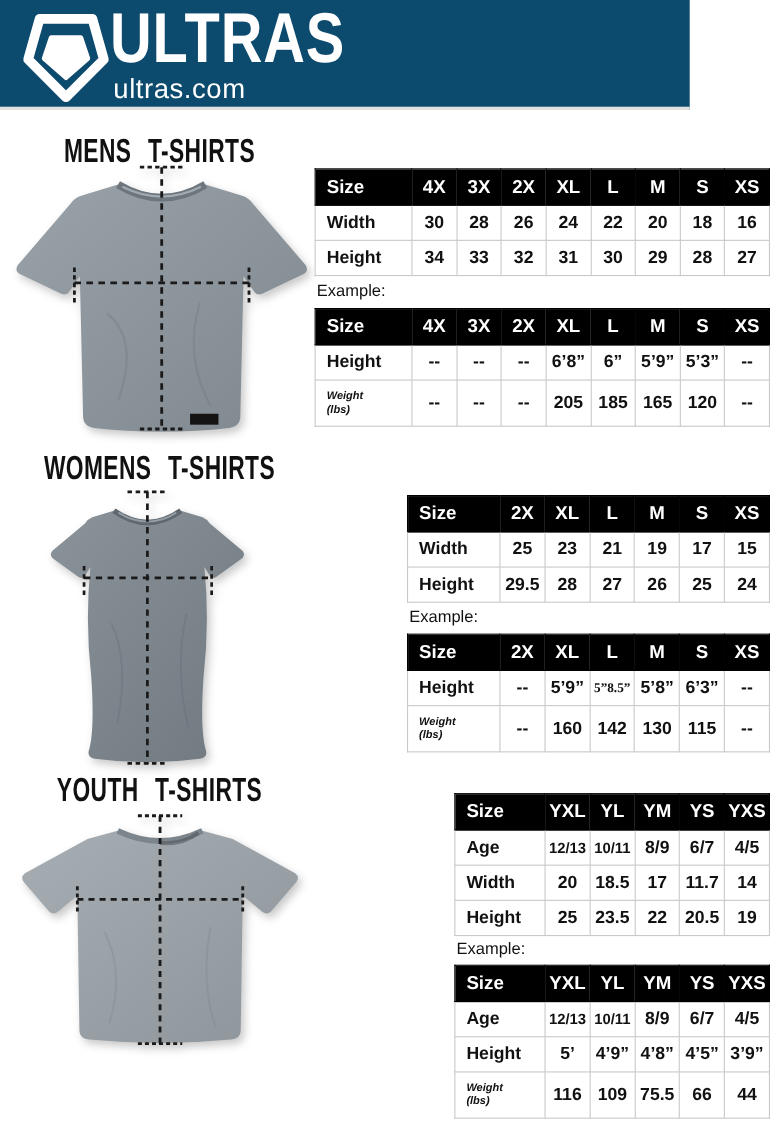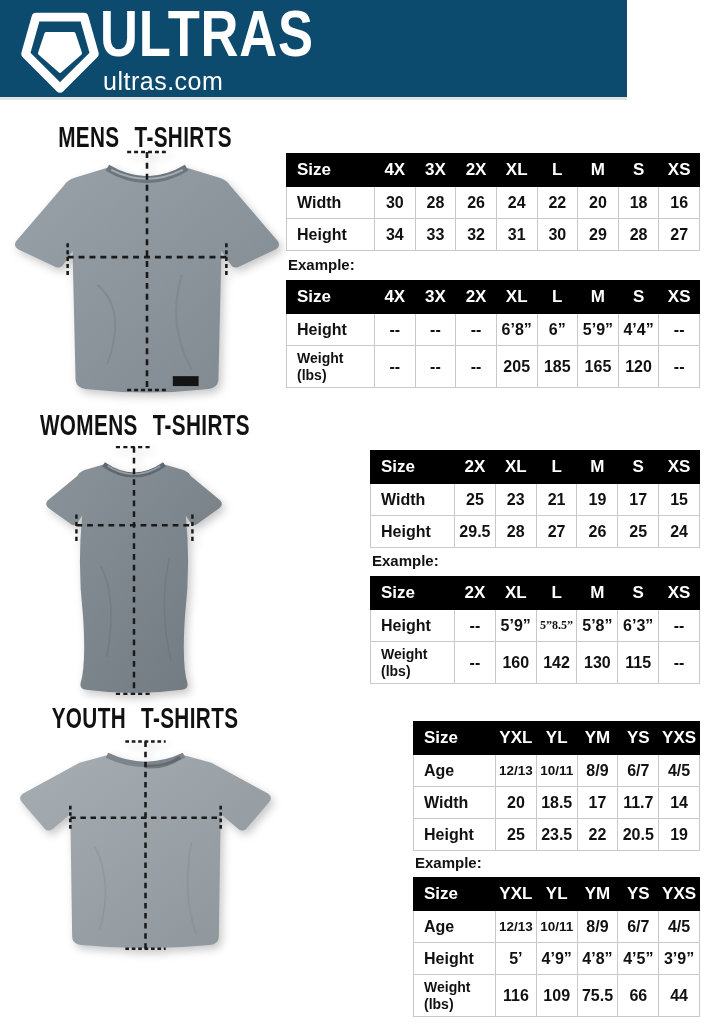--- a/index.html
+++ b/index.html
@@ -34,37 +34,37 @@
   
   .tbl { position:absolute; }
   .tbl table { border-collapse:collapse; table-layout:fixed; width:100%;
                background:#fff; border:1px solid #c9c9c9; }
   .tbl th { background:#000; color:#fff; font-weight:bold; font-size:17px;
             text-align:center; border:1px solid #000; height:33px; }
   .tbl th.lbl { text-align:left; padding-left:10px;margin-top:20px; }
   .tbl td { border:1px solid #c9c9c9; font-weight:bold; font-size:16px; color:#111;
             text-align:center; height:32px; }
   .tbl td.lbl { text-align:left; padding-left:10px; white-space:pre-line; }
-  .tbl td.small-lbl { font-size:14px; line-height:1.15; }
+  .tbl td.small-lbl { font-size:10px; line-height:1.15;font-style:italic; }
   .tbl tr.tall td { height:42px; }
   .tbl td.sz14 { font-size:13.5px; }
   .tbl td.sz12 { font-size:12px;font-family:Liberation Serif, serif; }
 
   .m-size { left:286px; top:153px; width:414px; }
   .m-ex   { left:286px; top:280px; width:414px; }
   .w-size { left:370px; top:450px; width:330px; }
   .w-ex   { left:370px; top:576px; width:330px; }
   .y-size { left:413px; top:721px; width:287px; }
   .y-ex   { left:413px; top:877px; width:287px; }
 
   .sec-mens   col.c0 { width:88px; }
   .sec-womens col.c0 { width:84px; }
   .sec-youth  col.c0 { width:82px; }
 
-  .example-label { position:absolute; font-weight:bold; font-size:15px; color:#111; }
+  .example-label { position:absolute; font-weight:normal; font-size:15px; color:#111; }
   .e-mens   { left:288px; top:256px; }
   .e-womens { left:372px; top:552px; }
   .e-youth  { left:415px; top:854px; }
 
   .measure { stroke:#1a1a1a; fill:none; }
 </style>
 </head>
 <body>
 
 <div class="page">
@@ -188,21 +188,21 @@
           </thead>
           <tbody>
             <tr>
               <td class="lbl">Height</td>
               <td>--</td>
               <td>--</td>
               <td>--</td>
               <td>6’8”</td>
               <td>6”</td>
               <td>5’9”</td>
-              <td>4’4”</td>
+              <td>5’3”</td>
               <td>--</td>
             </tr>
             <tr class="tall">
               <td class="lbl small-lbl">Weight
 (lbs)</td>
               <td>--</td>
               <td>--</td>
               <td>--</td>
               <td>205</td>
               <td>185</td>

